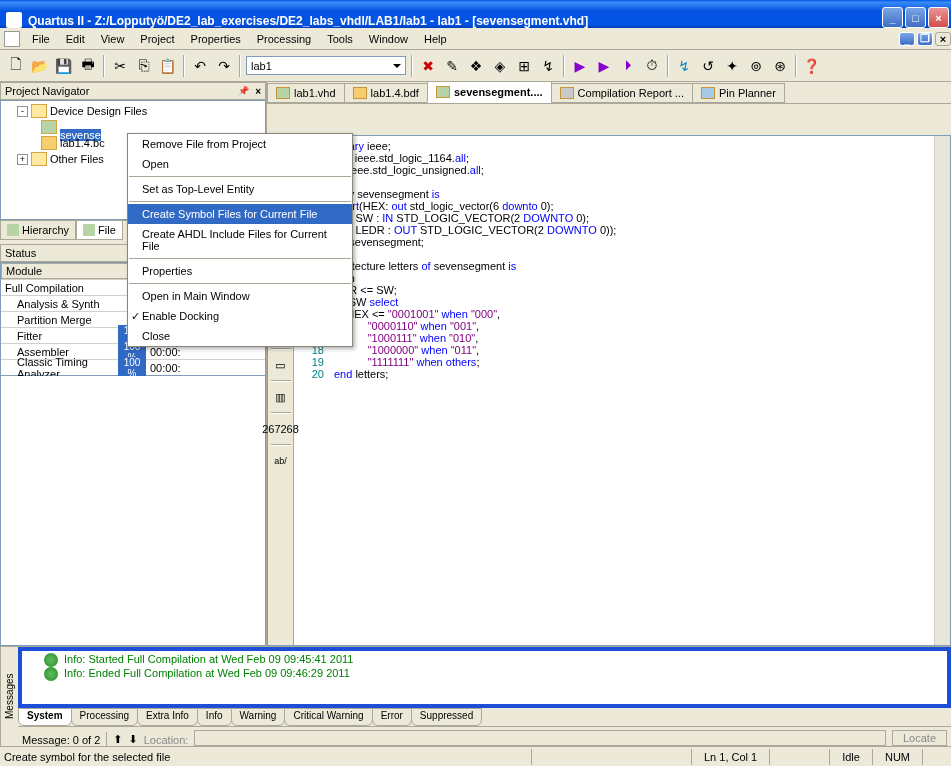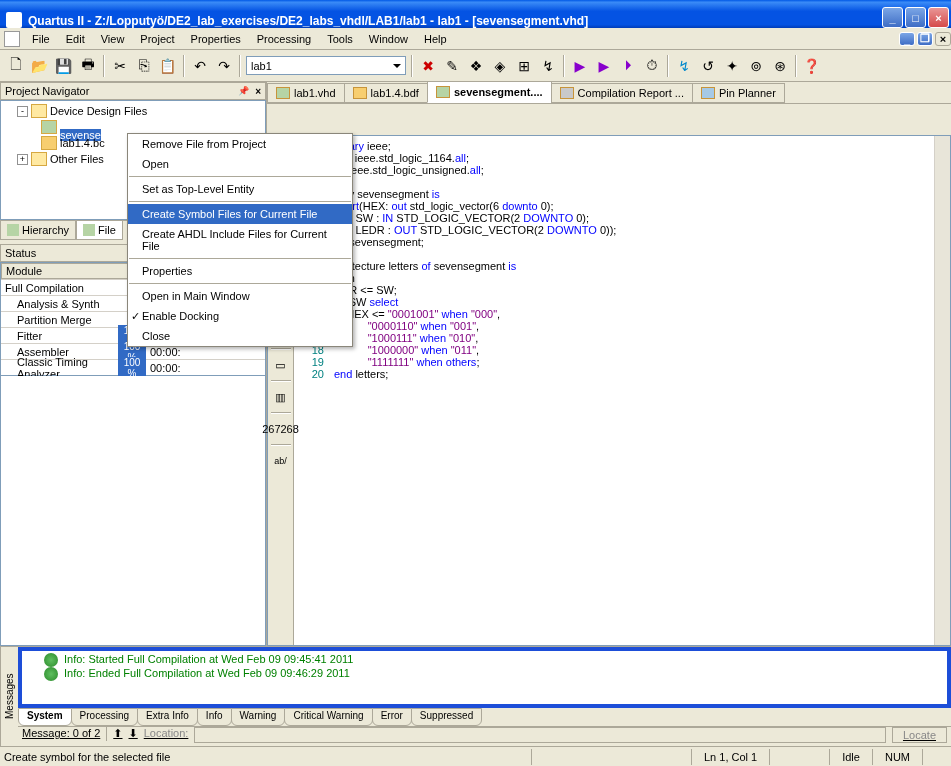--- a/index.html
+++ b/index.html
@@ -57,21 +57,21 @@
 .messages-panel { height: 100px; border-top: 1px solid #aca899; display: flex; flex-direction: column; background: #ece9d8; }
 .msg-body { flex: 1; display: flex; }
 .msg-side { width: 18px; writing-mode: vertical-rl; transform: rotate(180deg); text-align: center; background: #ece9d8; border-right: 1px solid #aca899; font-size: 10px; display: flex; align-items: center; justify-content: center; }
 .msg-content { flex: 1; display: flex; flex-direction: column; }
 .msg-text { flex: 1; background: white; border: 4px solid #1d4ed8; font-family: "Courier New", monospace; font-size: 12px; padding: 2px; overflow: auto; }
 .msg-text .info { color: #008000; }
 .msg-text .bullet { display: inline-block; width: 14px; height: 14px; background: radial-gradient(circle, #5fbf5f, #2a8a2a); border-radius: 50%; vertical-align: middle; margin: 0 6px 0 20px; }
 .msg-tabs { display: flex; height: 18px; background: #ece9d8; }
 .msg-tab { border: 1px solid #aca899; padding: 1px 8px; background: #ece9d8; font-size: 10px; border-radius: 0 0 6px 6px; margin-right: -1px; }
 .msg-tab.active { background: white; font-weight: bold; }
-.msg-footer { display: flex; height: 20px; align-items: flex-start; border-top: 1px solid #aca899; padding: 0 4px; gap: 6px; text-decoration: underline; }
+.msg-footer { display: flex; height: 20px; align-items: flex-end; border-top: 1px solid #aca899; padding: 0 4px; gap: 6px; }
 .msg-footer .loc-label { color: #888; }
 .msg-footer .loc-field { flex: 1; height: 16px; border: 1px solid #aca899; background: #ece9d8; }
 .msg-footer .loc-btn { border: 1px solid #aca899; padding: 1px 10px; background: #ece9d8; color: #888; }
 .statusbar { height: 20px; display: flex; align-items: center; border-top: 1px solid #aca899; padding: 0 4px; }
 .statusbar .cell { border-left: 1px solid #aca899; padding: 0 12px; height: 16px; display: flex; align-items: center; }
 .statusbar .help { flex: 1; }
 .context-menu { position: absolute; left: 127px; top: 133px; width: 226px; background: #fff; border: 1px solid #8a867a; box-shadow: 2px 2px 4px rgba(0,0,0,0.3); z-index: 100; }
 .ctx-item { padding: 4px 14px; font-size: 11px; }
 .ctx-item.sel { background: #316ac5; color: white; }
 .ctx-sep { height: 1px; background: #aca899; margin: 2px 1px; }

